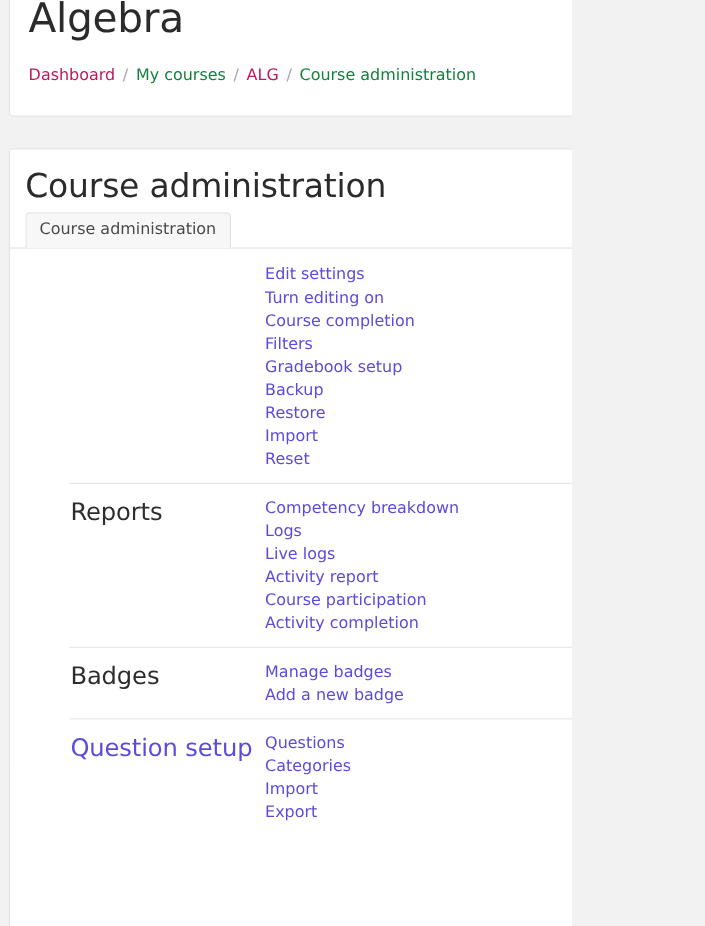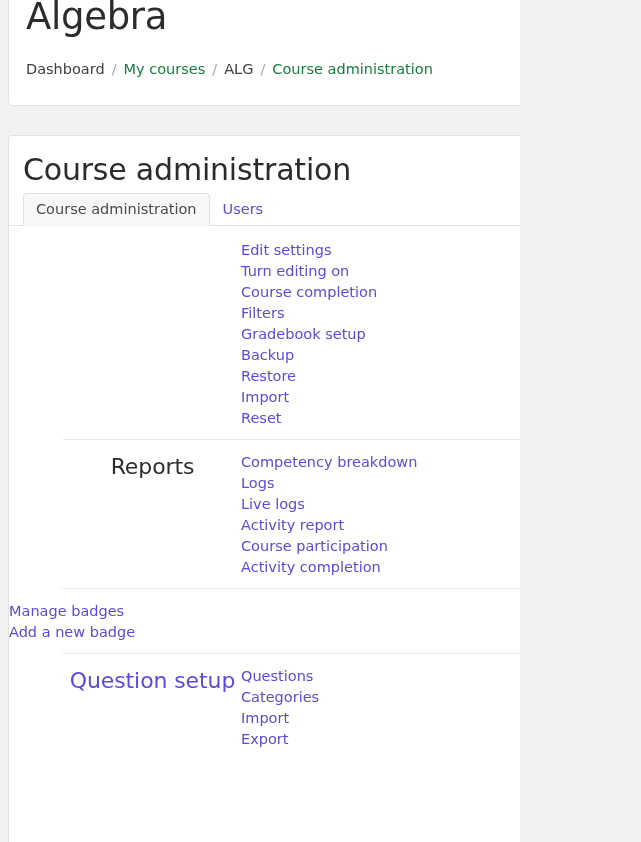--- a/index.html
+++ b/index.html
@@ -48,21 +48,21 @@
     position: absolute;
     left: 17px;
     top: 86px;
     display: flex;
     align-items: center;
     font-size: 14.5px;
     line-height: 20px;
     white-space: nowrap;
   }
   .breadcrumb .crumb-link {
-    color: #404040;
+    color: #be185d;
     text-decoration: none;
   }
   .breadcrumb .crumb-plain {
     color: #15803d;
   }
   .breadcrumb .crumb-sep {
     color: #a9a9a9;
     padding: 0 7px;
     font-size: 14.5px;
   }
@@ -144,21 +144,20 @@
     right: 16px;
     top: 0;
     height: 1px;
     background: #e6e6e6;
   }
   .section-heading-col {
     width: 232px;
     flex: 0 0 232px;
     padding-left: 55px;
     padding-top: 3px;
-    text-align: center;
   }
   .section-heading {
     font-size: 22px;
     line-height: 28px;
     font-weight: 400;
     margin: 0;
     color: #2d2d2d;
     letter-spacing: -0.1px;
     white-space: nowrap;
   }
@@ -201,21 +200,20 @@
         <span class="crumb-plain">Course administration</span>
       </nav>
   </div>
 
   <div class="content-card">
 
     <h2 class="page-title">Course administration</h2>
 
     <div class="tab-bar">
         <a class="tab active" href="#">Course administration</a>
-        <a class="tab inactive" href="#">Users</a>
       </div>
 
     <div class="sections">
         <div class="section">
           <div class="section-heading-col">
             <h3 class="section-heading empty"></h3>
           </div>
           <div class="section-links">
             <a href="#">Edit settings</a>
             <a href="#">Turn editing on</a>
@@ -235,20 +233,23 @@
           <div class="section-links">
             <a href="#">Competency breakdown</a>
             <a href="#">Logs</a>
             <a href="#">Live logs</a>
             <a href="#">Activity report</a>
             <a href="#">Course participation</a>
             <a href="#">Activity completion</a>
           </div>
         </div>
         <div class="section has-divider">
+          <div class="section-heading-col">
+            <h3 class="section-heading">Badges</h3>
+          </div>
           <div class="section-links">
             <a href="#">Manage badges</a>
             <a href="#">Add a new badge</a>
           </div>
         </div>
         <div class="section has-divider">
           <div class="section-heading-col"><a class="section-heading link" href="#">Question setup</a></div>
           <div class="section-links">
             <a href="#">Questions</a>
             <a href="#">Categories</a>

